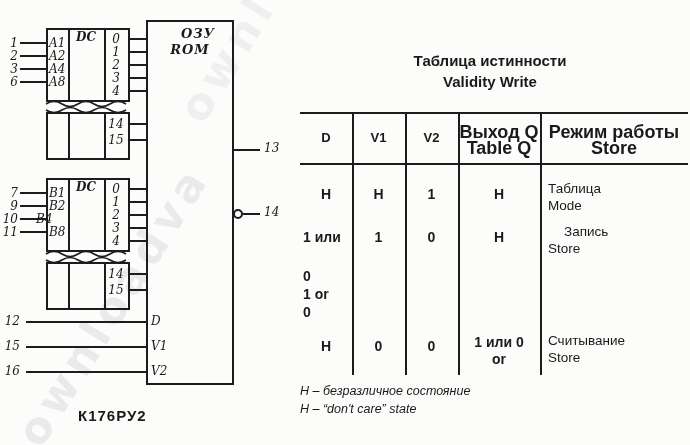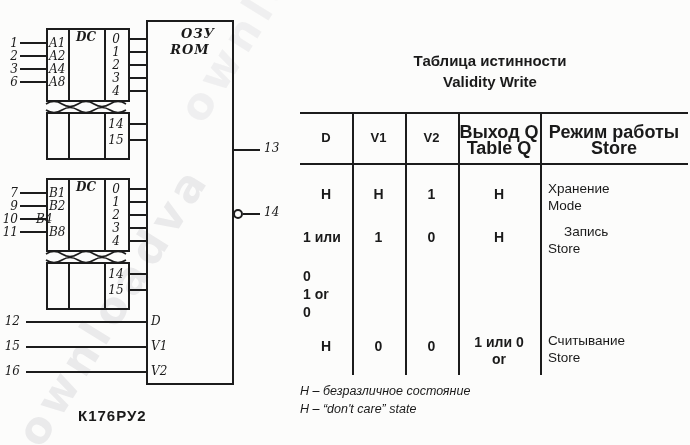--- a/index.html
+++ b/index.html
@@ -161,21 +161,21 @@
     <div class="thead" style="left:405px;top:130px;width:53px">V2</div>
     <div class="thead sm" style="left:458px;top:122px;width:82px">Выход Q</div>
     <div class="thead sm" style="left:458px;top:138px;width:82px">Table Q</div>
     <div class="thead sm" style="left:540px;top:122px;width:148px">Режим работы</div>
     <div class="thead sm" style="left:540px;top:138px;width:148px">Store</div>
 
     <div class="tcell" style="left:300px;top:186px;width:52px">Н</div>
     <div class="tcell" style="left:352px;top:186px;width:53px">Н</div>
     <div class="tcell" style="left:405px;top:186px;width:53px">1</div>
     <div class="tcell" style="left:458px;top:186px;width:82px">Н</div>
-    <div class="tmode" style="left:548px;top:181px">Хранение</div>
+    <div class="tmode" style="left:548px;top:181px">Таблица</div>
     <div class="tmode" style="left:548px;top:198px">Mode</div>
 
     <div class="tleft" style="left:303px;top:229px">1 или</div>
     <div class="tcell" style="left:352px;top:229px;width:53px">1</div>
     <div class="tcell" style="left:405px;top:229px;width:53px">0</div>
     <div class="tcell" style="left:458px;top:229px;width:82px">Н</div>
     <div class="tmode" style="left:564px;top:224px">Запись</div>
     <div class="tmode" style="left:548px;top:241px">Store</div>
     <div class="tleft" style="left:303px;top:268px">0</div>
     <div class="tleft" style="left:303px;top:286px">1 or</div>

